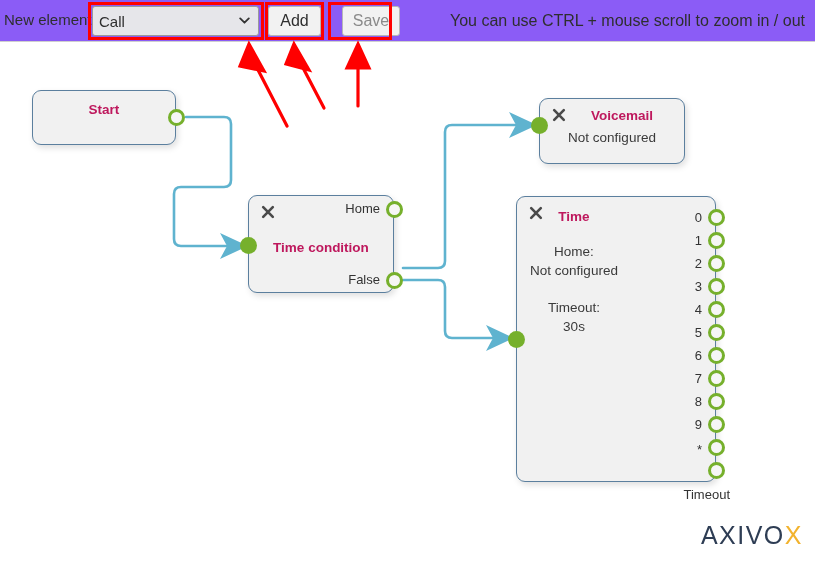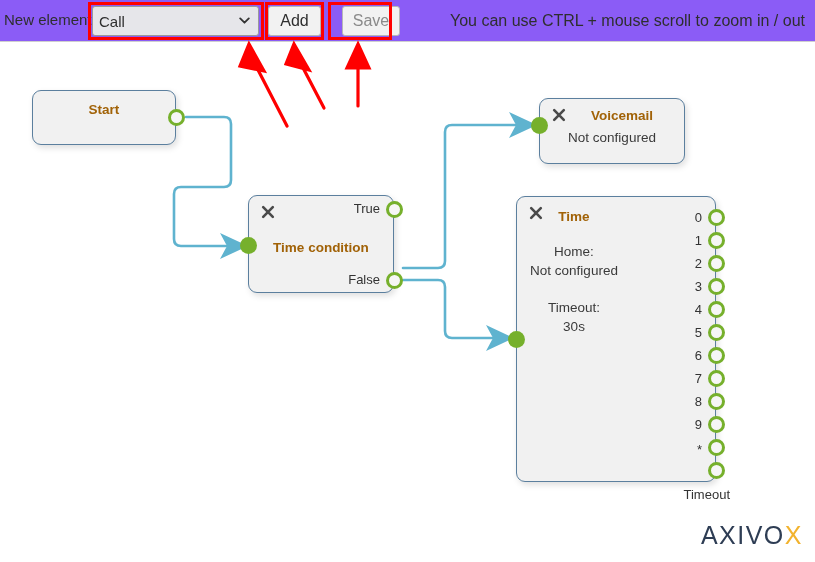--- a/index.html
+++ b/index.html
@@ -123,21 +123,21 @@
     border-radius: 9px;
     box-sizing: border-box;
     box-shadow: 2px 3px 6px rgba(0,0,0,0.13);
   }
   .node-title {
     position: absolute;
     left: 0; right: 0;
     text-align: center;
     font-size: 13.5px;
     font-weight: bold;
-    color: #a16207;
+    color: #be185d;
   }
   .node-sub {
     position: absolute;
     left: 0; right: 0;
     text-align: center;
     font-size: 13.5px;
     color: #3a3a3a;
     line-height: 19px;
   }
   .close-icon {
@@ -244,21 +244,21 @@
   </div>
   <div class="port-ring" style="left:168px; top:66px;"></div>
 
   <div class="node" style="left:248px; top:152px; width:146px; height:98px;">
     <span class="close-icon">
       <svg width="14" height="14" viewBox="0 0 14 14">
         <path d="M2.2 2.2 L11.8 11.8 M11.8 2.2 L2.2 11.8" stroke="#4a4a4a" stroke-width="2.6" stroke-linecap="round"></path>
       </svg>
     </span>
     <div class="node-title" style="top:44px;">Time condition</div>
-    <div class="port-label" style="right:13px; top:5px; width:60px;">True</div>
+    <div class="port-label" style="right:13px; top:5px; width:60px;">Home</div>
     <div class="port-label" style="right:13px; top:76px; width:60px;">False</div>
   </div>
   <div class="port-dot" style="left:240px; top:194px;"></div>
   <div class="port-ring" style="left:386px; top:158px;"></div>
   <div class="port-ring" style="left:386px; top:229px;"></div>
 
   <div class="node" style="left:539px; top:55px; width:146px; height:66px;">
     <span class="close-icon">
       <svg width="14" height="14" viewBox="0 0 14 14">
         <path d="M2.2 2.2 L11.8 11.8 M11.8 2.2 L2.2 11.8" stroke="#4a4a4a" stroke-width="2.6" stroke-linecap="round"></path>

